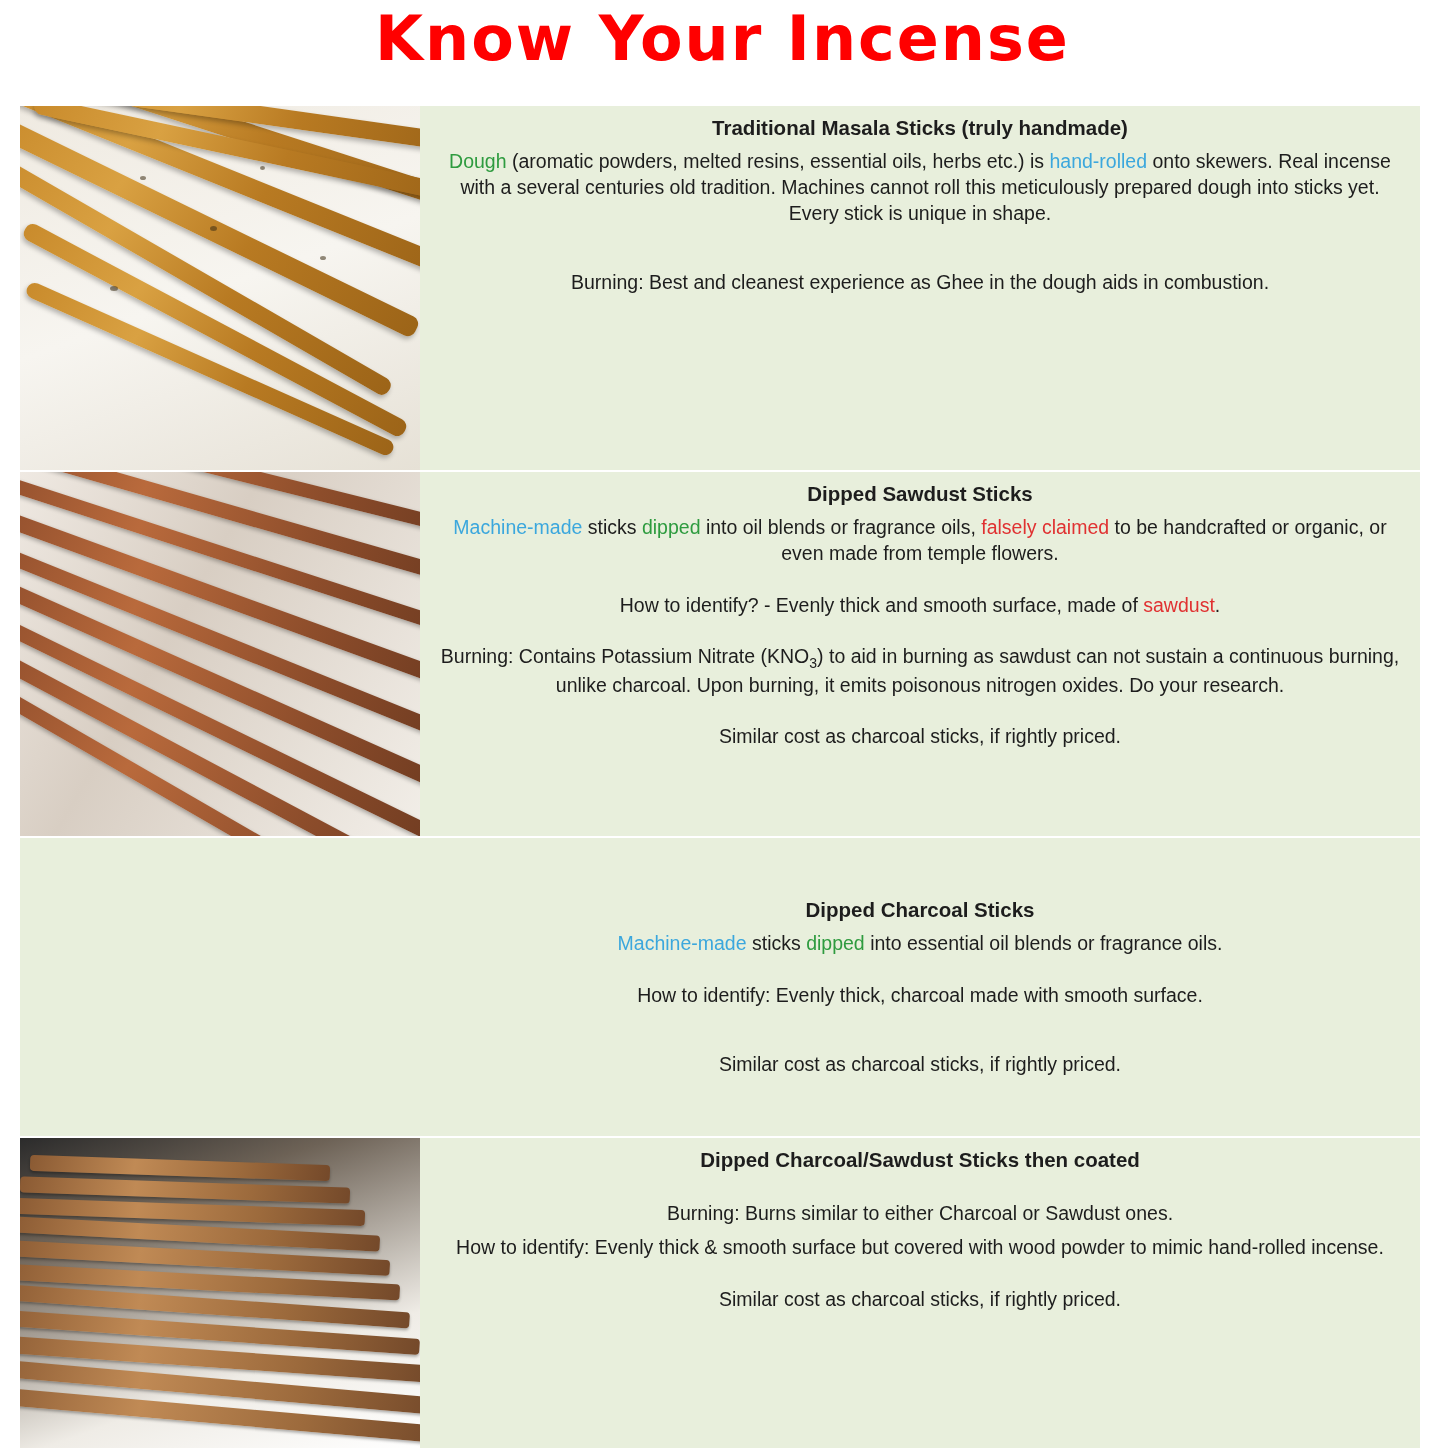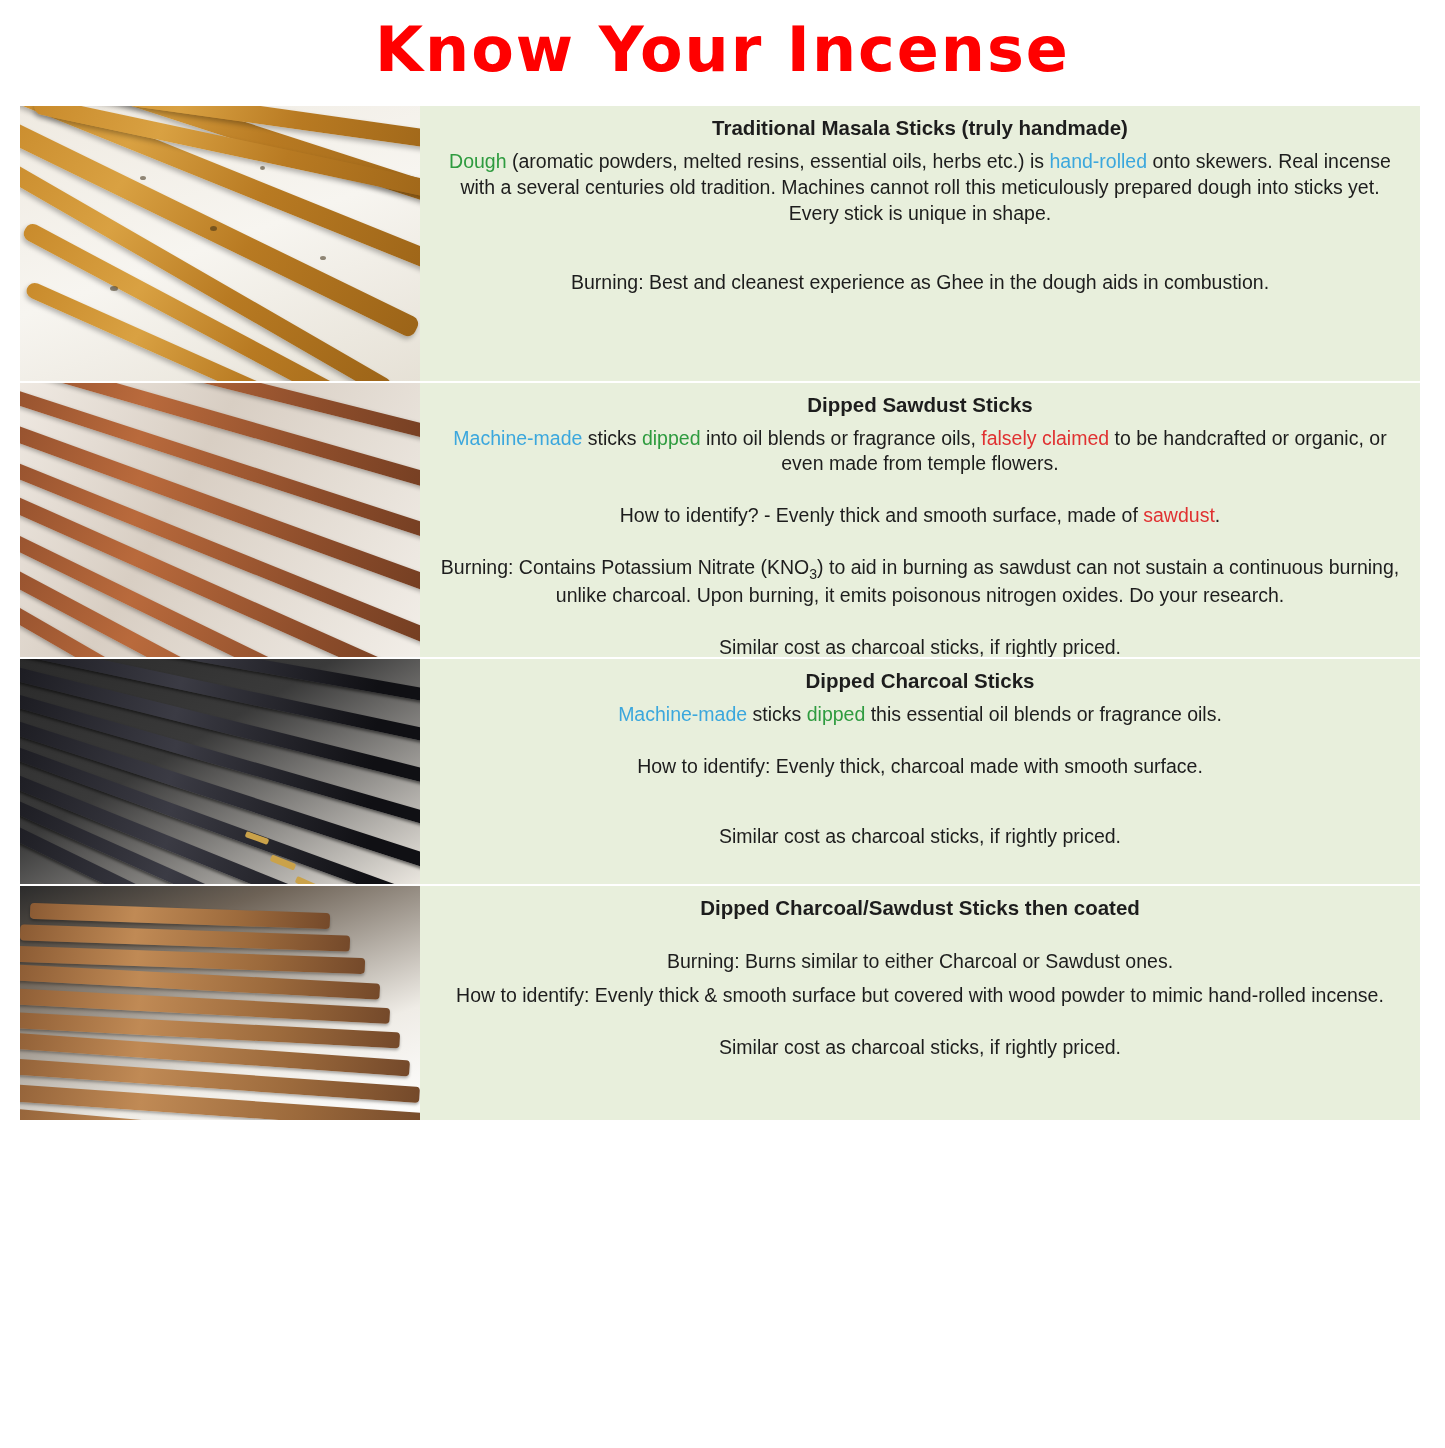--- a/index.html
+++ b/index.html
@@ -19,43 +19,43 @@
     background: #ffffff;
   }
   .title {
     text-align: center;
     color: #ff0000;
     font-family: "DejaVu Sans", sans-serif;
     font-weight: bold;
     font-size: 62px;
     letter-spacing: 2px;
     line-height: 1.25;
-    padding-top: 11px;
+    padding-top: 0;
     height: 94px;
     white-space: pre;
   }
   .rows {
     position: absolute;
     top: 106px; left: 20px;
     width: 1400px;
-    height: 1014px;
+    height: 1342px;
     display: flex;
     flex-direction: column;
   }
   .row {
     display: flex;
     flex-direction: row;
     width: 100%;
     background: #e8efdc;
     border-bottom: 2px solid #ffffff;
     overflow: hidden;
   }
   .row.r1 { height: 366px; }
   .row.r2 { height: 366px; }
-  .row.r3 { height: 300px; }
+  .row.r3 { height: 300px; align-items: center; }
   .row.r4 { height: 310px; border-bottom: none; }
 
   .photo {
     width: 400px;
     flex: 0 0 400px;
     position: relative;
     overflow: hidden;
     background: #ffffff;
   }
   .text {
@@ -216,21 +216,21 @@
         <div class="stick" style="left:-70px; top:230px; width:530px; height:13px; transform:rotate(24deg);"></div>
         <div class="stick" style="left:-80px; top:262px; width:540px; height:14px; transform:rotate(26deg);"></div>
         <div class="tip" style="left:250px; top:200px; width:26px; height:7px; transform:rotate(22deg);"></div>
         <div class="tip" style="left:275px; top:222px; width:26px; height:7px; transform:rotate(24deg);"></div>
         <div class="tip" style="left:300px; top:246px; width:26px; height:7px; transform:rotate(26deg);"></div>
         <div class="tip" style="left:225px; top:176px; width:24px; height:6px; transform:rotate(20deg);"></div>
       </div>
       <div class="text">
         <div class="head">Dipped Charcoal Sticks</div>
         <div class="para">
-          <span class="blue">Machine-made</span><span> sticks </span><span class="green">dipped</span><span> this essential oil blends or fragrance oils.</span>
+          <span class="blue">Machine-made</span><span> sticks </span><span class="green">dipped</span><span> into essential oil blends or fragrance oils.</span>
         </div>
         <div class="gap"></div>
         <div class="para">How to identify: Evenly thick, charcoal made with smooth surface.</div>
         <div class="gap"></div>
         <div class="gap"></div>
         <div class="para">Similar cost as charcoal sticks, if rightly priced.</div>
       </div>
     </div>
 
     <div class="row r4">

